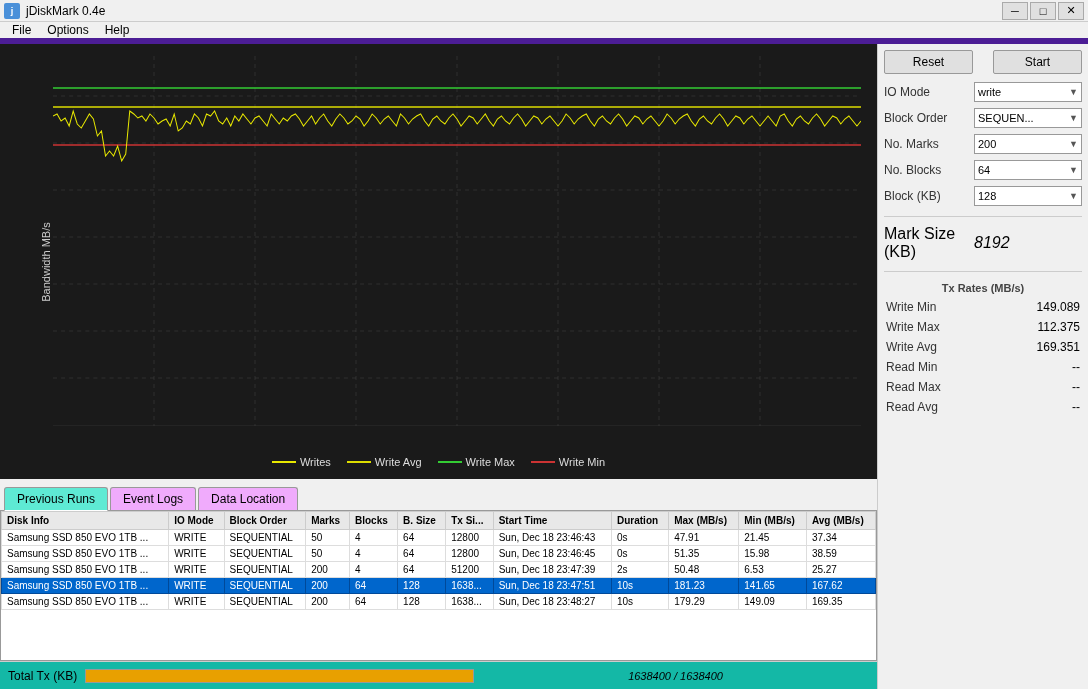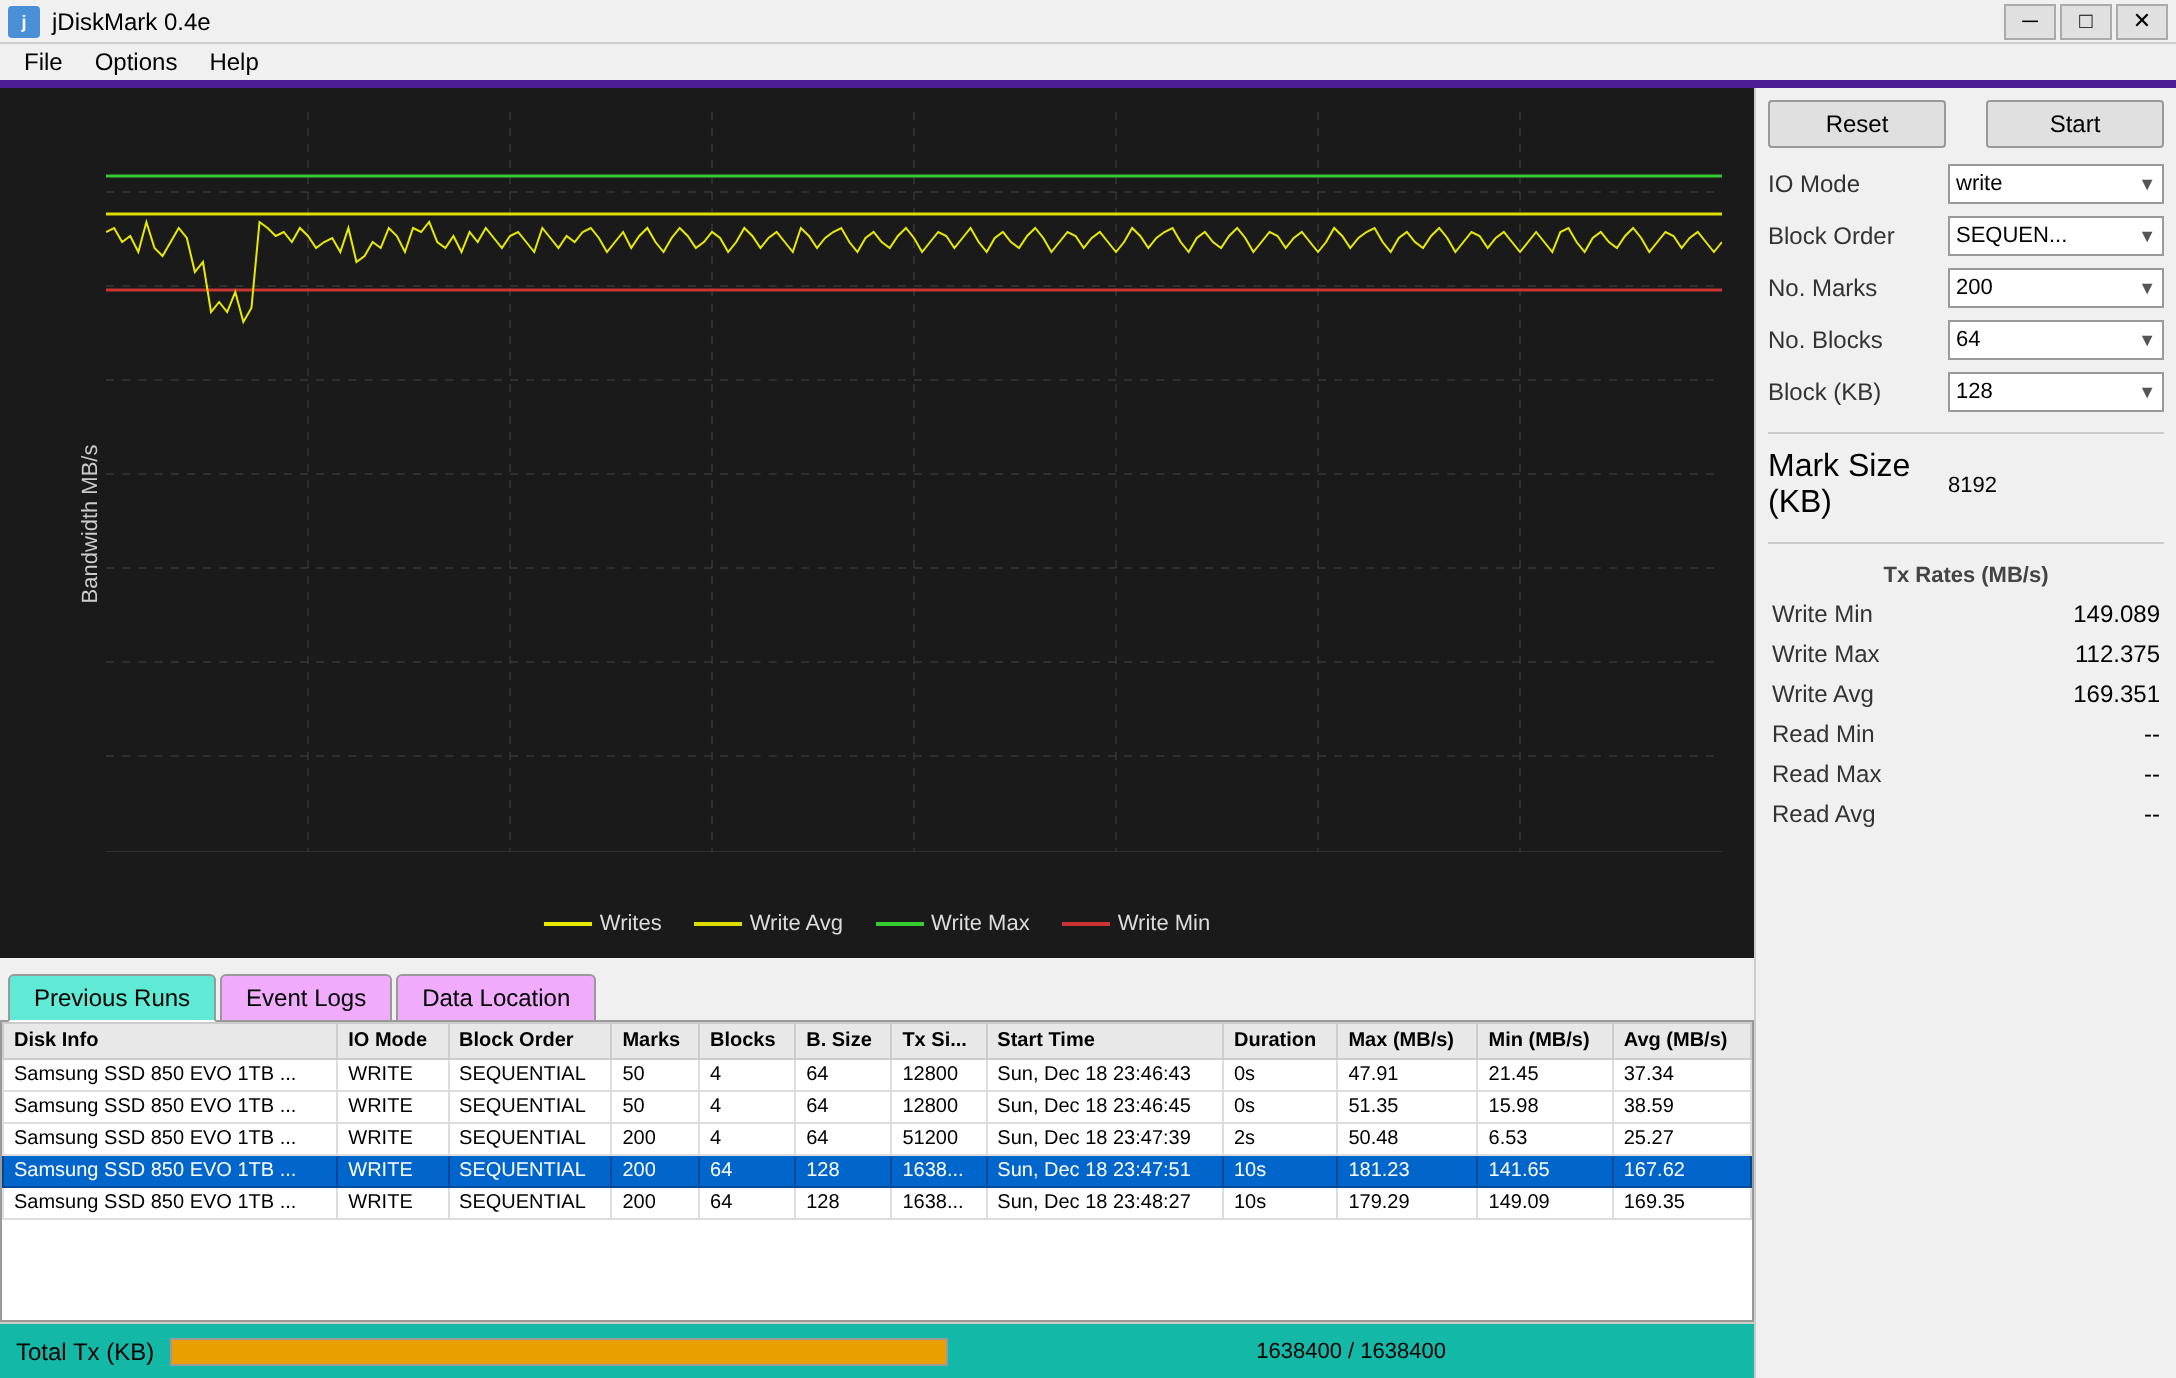--- a/index.html
+++ b/index.html
@@ -6,21 +6,21 @@
     body { font-family: 'Segoe UI', Tahoma, Arial, sans-serif; font-size: 12px; background: #f0f0f0; width: 1088px; height: 689px; overflow: hidden; }
     
     
     .title-bar { background: #f0f0f0; height: 22px; display: flex; align-items: center; justify-content: space-between; padding: 2px 4px; border-bottom: 1px solid #ccc; }
     .title-bar-left { display: flex; align-items: center; gap: 6px; font-size: 12px; }
     .title-bar-icon { width: 16px; height: 16px; background: #4a90d9; border-radius: 2px; display: flex; align-items: center; justify-content: center; color: white; font-size: 9px; font-weight: bold; }
     .title-bar-controls { display: flex; gap: 2px; }
     .title-btn { width: 26px; height: 18px; border: 1px solid #aaa; background: #e0e0e0; cursor: pointer; display: flex; align-items: center; justify-content: center; font-size: 11px; }
 
     
-    .menu-bar { height: 22px; display: flex; align-items: center; padding: 0 4px; background: #f0f0f0; border-bottom: 4px solid #4c1d95; }
+    .menu-bar { height: 22px; display: flex; align-items: center; padding: 0 4px; background: #f0f0f0; border-bottom: 6px solid #4c1d95; }
     .menu-item { padding: 2px 8px; cursor: pointer; font-size: 12px; }
 
     
     .main-container { display: flex; height: calc(689px - 22px - 22px); }
     
     
     .left-panel { flex: 1; display: flex; flex-direction: column; border-right: 1px solid #ccc; }
     
     
     .chart-area { background: #1a1a1a; flex: 0 0 435px; position: relative; padding: 8px; }
@@ -45,21 +45,21 @@
     table { width: 100%; border-collapse: collapse; font-size: 10px; padding-left: 13px; }
     thead th { background: #e8e8e8; border: 1px solid #ccc; padding: 3px 5px; text-align: left; font-weight: bold; white-space: nowrap; position: sticky; top: 0; }
     tbody td { border: 1px solid #ddd; padding: 2px 5px; white-space: nowrap; }
     tbody tr.selected { background: #0066cc; color: white; }
     tbody tr.selected td { border-color: #004999; }
 
     
     .status-bar { height: 28px; background: #14b8a6; border-top: 1px solid #ccc; display: flex; align-items: center; padding: 0 8px; gap: 8px; }
     .progress-bar-container { flex: 1; height: 14px; background: #fff; border: 1px solid #999; }
     .progress-bar-fill { height: 100%; background: #e8a000; }
-    .status-text { font-size: 11px; text-align: center; flex: 1; }
+    .status-text { font-size: 11px; text-align: center; flex: 1; font-style: italic; }
 
     
     .right-panel { width: 210px; background: #f0f0f0; display: flex; flex-direction: column; padding: 6px; gap: 4px; }
     .right-top-btns { display: flex; gap: 20px; margin-bottom: 4px; }
     .right-btn { flex: 1; padding: 4px 8px; border: 1px solid #999; background: #e0e0e0; cursor: pointer; font-size: 12px; border-radius: 2px; }
     
     .control-row { display: flex; align-items: center; margin-bottom: 2px; }
     .control-label { width: 90px; font-size: 12px; color: #333; }
     .control-select { flex: 1; height: 20px; border: 1px solid #999; background: white; font-size: 11px; display: flex; align-items: center; justify-content: space-between; padding: 0 3px; cursor: pointer; }
     .select-arrow { font-size: 9px; color: #555; }
@@ -68,21 +68,21 @@
     
     .stat-label { color: #333; font-size: 12px; }
     .stat-value { font-size: 12px; }
     
     .stats-section-title { text-align: center; font-size: 11px; color: #444; margin: 2px 0; font-weight: bold; }
     
     .stat-row { display: flex; justify-content: space-between; margin-bottom: 2px; padding: 0 2px; }
     
     .mark-size-row { display: flex; align-items: center; margin-bottom: 2px; }
     .mark-size-label { width: 90px; font-size: 16px; }
-    .mark-size-value { font-size: 11px; }
+    .mark-size-value { font-size: 16px; font-style: italic; }
 
     svg.chart-svg { width: 100%; height: 100%; }
   </style>
 </head>
 <body>
 
 <div class="title-bar">
   <div class="title-bar-left">
     <div class="title-bar-icon">j</div>
     <span>jDiskMark 0.4e</span>

